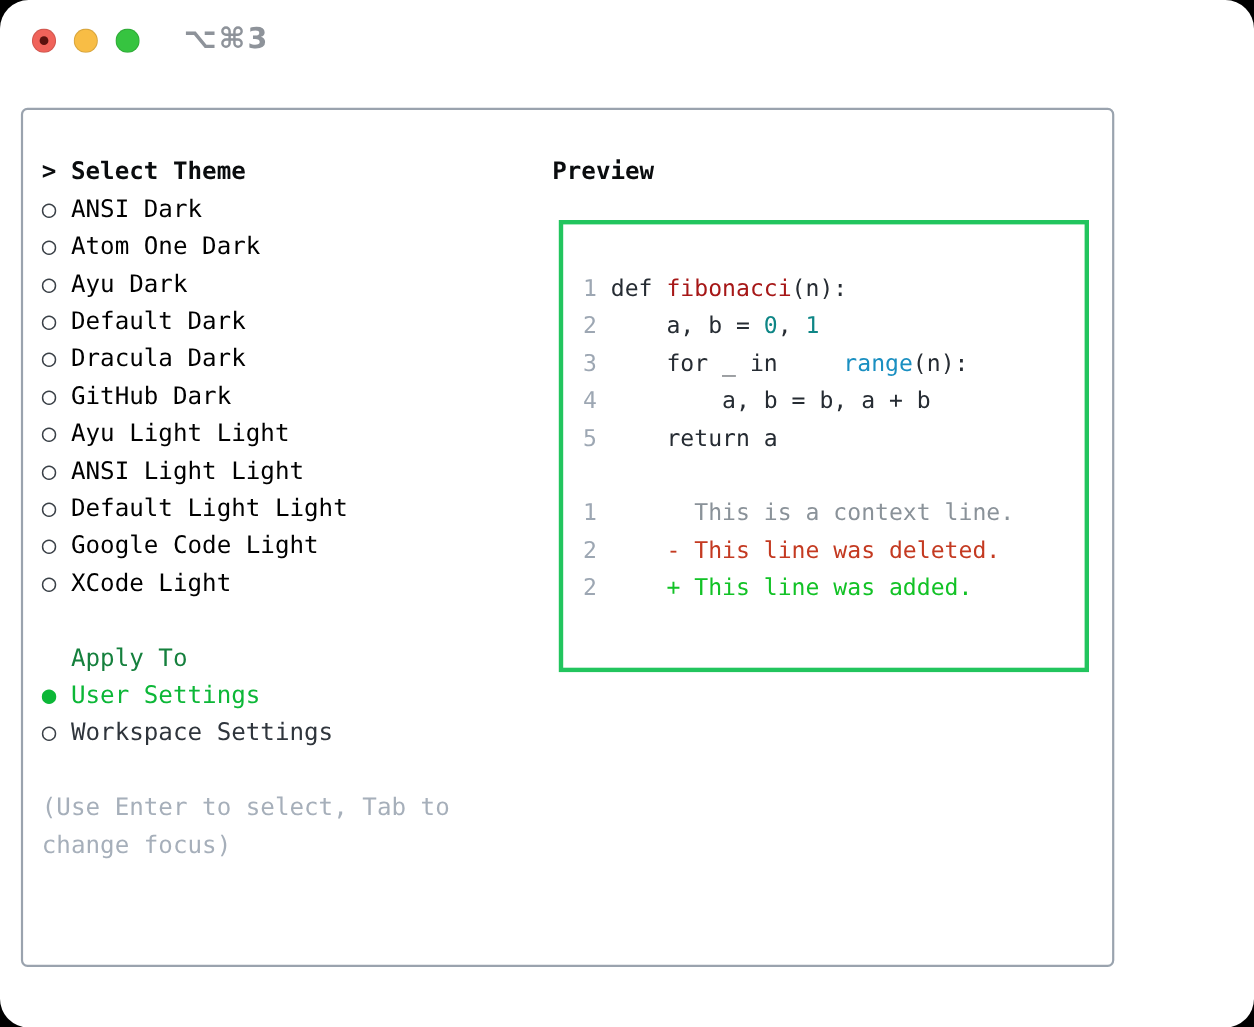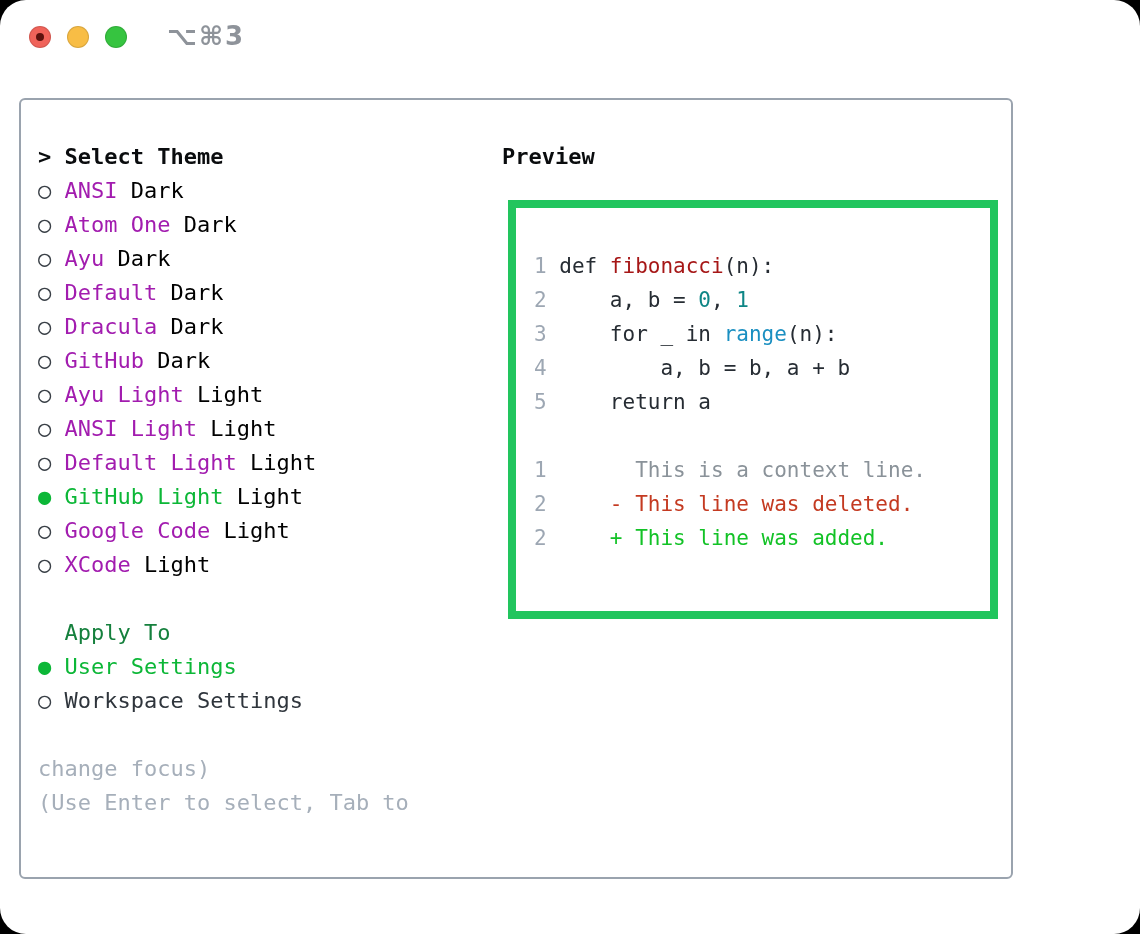--- a/index.html
+++ b/index.html
@@ -19,38 +19,38 @@
   .panel{position:absolute;left:19px;top:98px;width:990px;height:777px;border:2px solid #9aa3ae;border-radius:6px;background:#fff;}
 
   .mono-line{height:34px;line-height:34px;font-size:22px;white-space:pre;}
   .marker{display:inline-block;width:2ch;color:#3a4047;}
   .marker.sel{color:#0cb737;}
   .marker.prompt{color:#0a0c0e;font-weight:bold;}
 
   
   .left-col{position:absolute;left:17px;top:40px;}
   .heading-text{font-weight:bold;color:#0a0c0e;}
-  .theme-row .name{color:#a21caf;}
+  .theme-row .name{color:#000000;}
   .theme-row .name.sel{color:#0cb737;}
   .variant{padding-left:1ch;color:#000000;}
   .apply-heading{margin-top:34px;color:#15803d;}
   .apply-row .name{color:#2f353c;text-align:right;}
   .apply-row .name.sel{color:#0cb737;}
   .hint{margin-top:34px;color:#a6afba;}
 
   
   .preview-heading{position:absolute;left:481px;top:40px;font-weight:bold;color:#0a0c0e;}
-  .preview-box{position:absolute;left:487px;top:100px;width:474px;height:403px;border:8px solid #22c55e;background:#fff;box-sizing:content-box;}
+  .preview-box{position:absolute;left:487px;top:100px;width:474px;height:403px;border:4px solid #22c55e;background:#fff;box-sizing:content-box;}
   .preview-code{padding:41px 0 0 18px;}
   .code-line{height:34px;line-height:34px;font-size:21px;white-space:pre;}
   .lineno{display:inline-block;width:2ch;color:#9da7b3;}
   .tk-plain{color:#262c33;}
   .tk-func{color:#a61717;}
   .tk-number{color:#0e8686;}
-  .tk-builtin{color:#1a8fc1;}
+  .tk-builtin{color:#1a8fc1;margin-left:47px;}
   .tk-context{color:#8a9299;}
   .tk-deleted{color:#c43a21;}
   .tk-added{color:#12c226;}
 </style>
 </head>
 <body>
 
 <div class="window">
 
   <div class="titlebar">
@@ -70,35 +70,34 @@
       <div>
           <div class="mono-line theme-row"><span class="marker">○</span><span class="name">ANSI</span><span class="variant">Dark</span></div>
           <div class="mono-line theme-row"><span class="marker">○</span><span class="name">Atom One</span><span class="variant">Dark</span></div>
           <div class="mono-line theme-row"><span class="marker">○</span><span class="name">Ayu</span><span class="variant">Dark</span></div>
           <div class="mono-line theme-row"><span class="marker">○</span><span class="name">Default</span><span class="variant">Dark</span></div>
           <div class="mono-line theme-row"><span class="marker">○</span><span class="name">Dracula</span><span class="variant">Dark</span></div>
           <div class="mono-line theme-row"><span class="marker">○</span><span class="name">GitHub</span><span class="variant">Dark</span></div>
           <div class="mono-line theme-row"><span class="marker">○</span><span class="name">Ayu Light</span><span class="variant">Light</span></div>
           <div class="mono-line theme-row"><span class="marker">○</span><span class="name">ANSI Light</span><span class="variant">Light</span></div>
           <div class="mono-line theme-row"><span class="marker">○</span><span class="name">Default Light</span><span class="variant">Light</span></div>
-          <div class="mono-line theme-row"><span class="marker sel">●</span><span class="name sel">GitHub Light</span><span class="variant">Light</span></div>
           <div class="mono-line theme-row"><span class="marker">○</span><span class="name">Google Code</span><span class="variant">Light</span></div>
           <div class="mono-line theme-row"><span class="marker">○</span><span class="name">XCode</span><span class="variant">Light</span></div>
         </div>
 
       <div class="mono-line apply-heading"><span class="marker"></span><span>Apply To</span></div>
 
       <div>
           <div class="mono-line apply-row"><span class="marker sel">●</span><span class="name sel">User Settings</span></div>
           <div class="mono-line apply-row"><span class="marker">○</span><span class="name">Workspace Settings</span></div>
         </div>
 
       <div class="hint">
+        <div class="mono-line">(Use Enter to select, Tab to</div>
         <div class="mono-line">change focus)</div>
-        <div class="mono-line">(Use Enter to select, Tab to</div>
       </div>
     </div>
 
     <div class="mono-line preview-heading">Preview</div>
 
     <div class="preview-box">
       <div class="preview-code">
           <div class="code-line"><span class="lineno">1</span><span class="tk-plain">def </span><span class="tk-func">fibonacci</span><span class="tk-plain">(n):</span></div>
           <div class="code-line"><span class="lineno">2</span><span class="tk-plain">    a, b = </span><span class="tk-number">0</span><span class="tk-plain">, </span><span class="tk-number">1</span></div>
           <div class="code-line"><span class="lineno">3</span><span class="tk-plain">    for _ in </span><span class="tk-builtin">range</span><span class="tk-plain">(n):</span></div>

